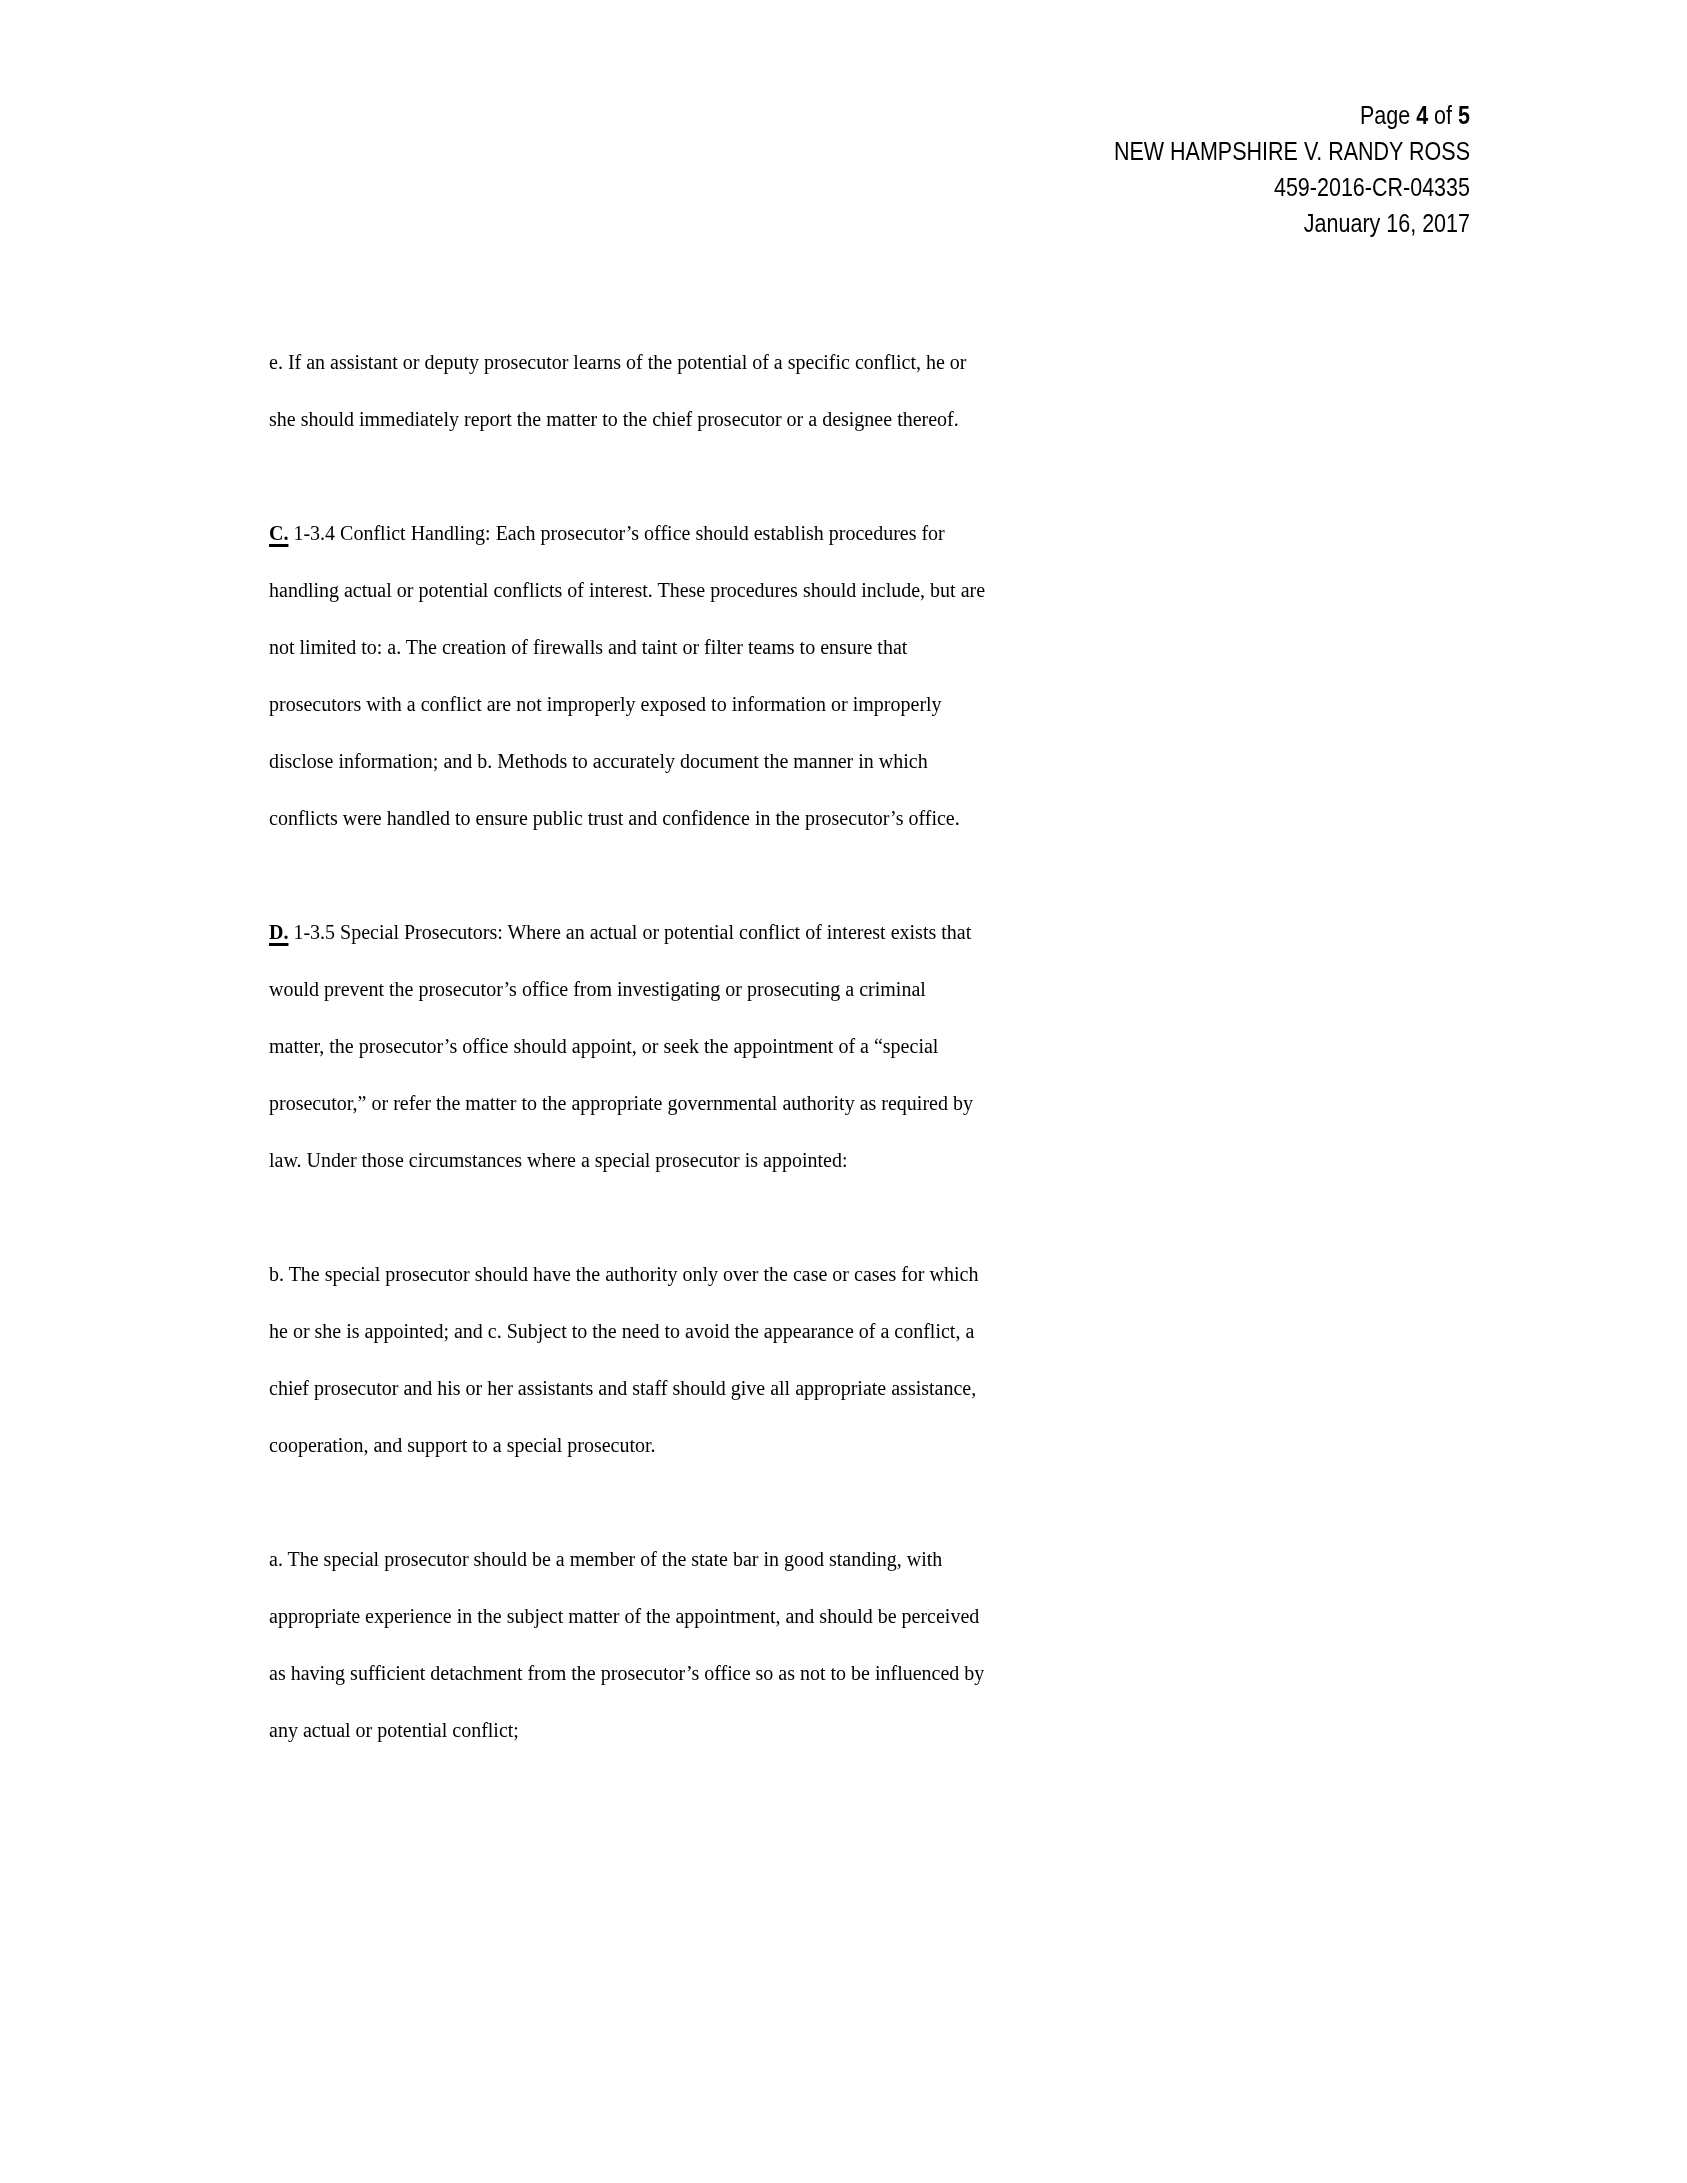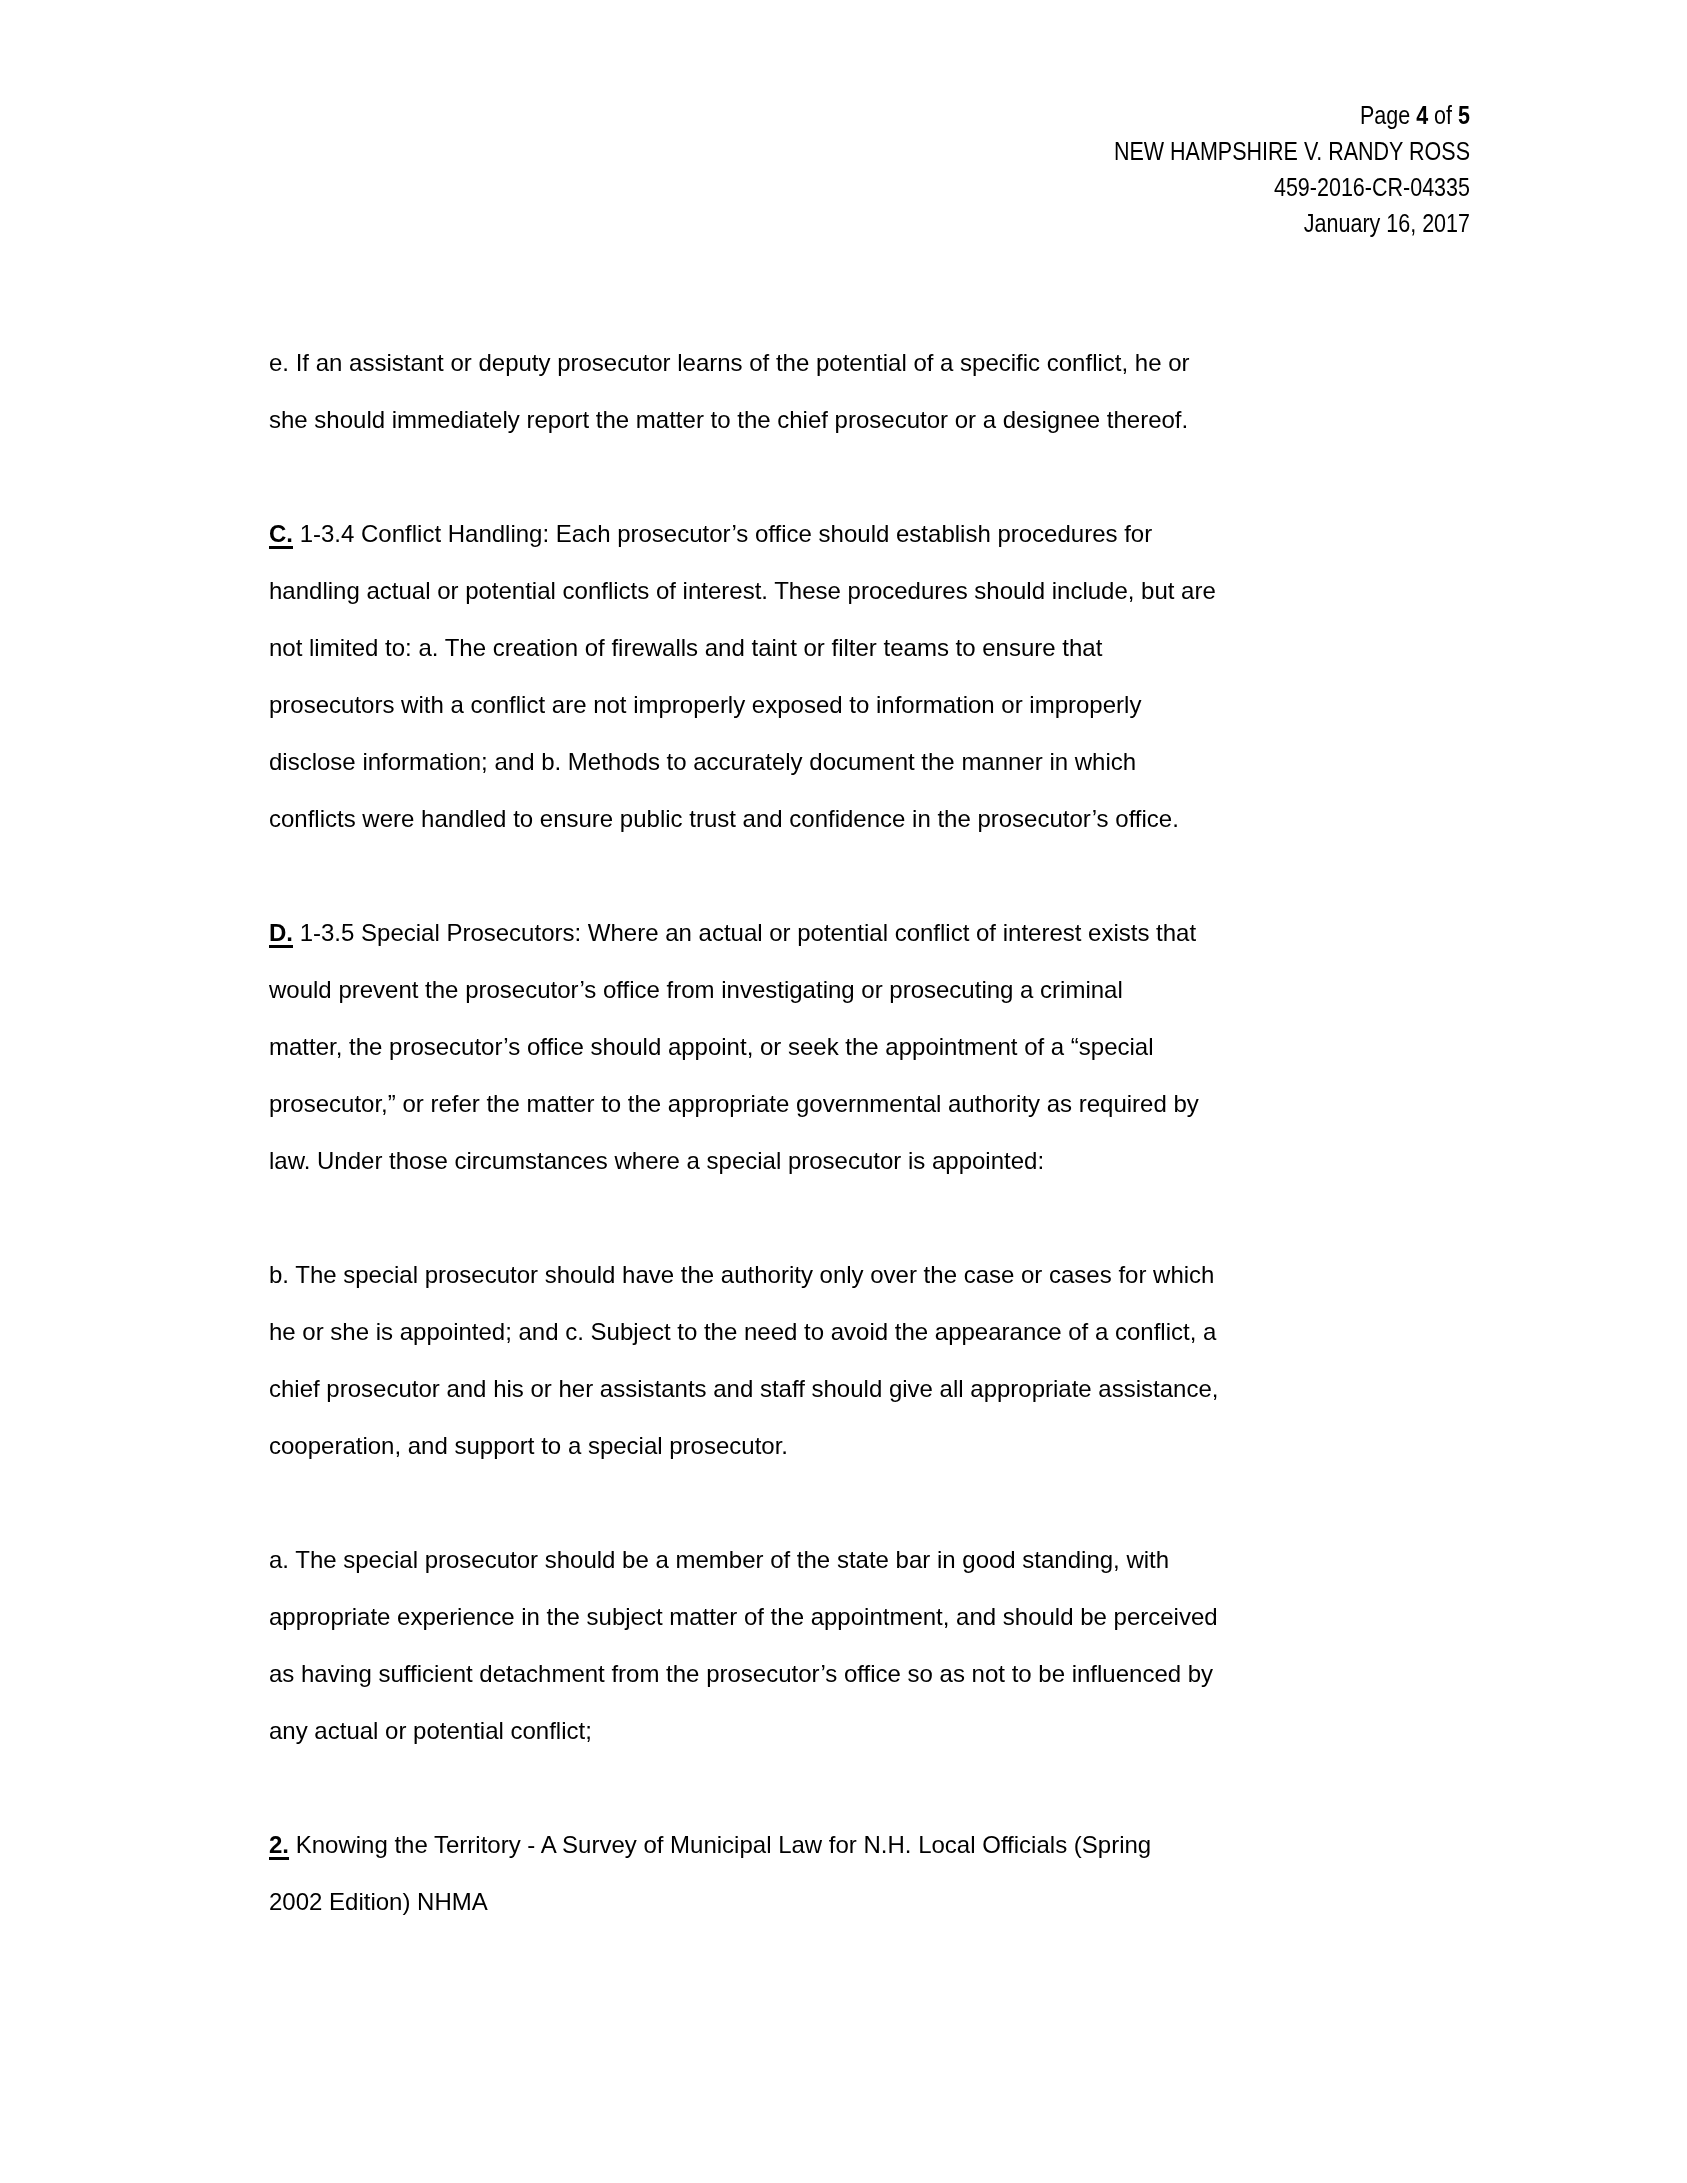--- a/index.html
+++ b/index.html
@@ -26,22 +26,22 @@
     transform-origin: right top;
   }
   .page-header .line { display: block; white-space: nowrap; }
   .page-header b { font-weight: bold; }
 
   .body {
     position: absolute;
     left: 269px;
     top: 334px;
     width: 1191px;
-    font-family: Liberation Sans, sans-serif;
-    font-size: 24px;
+    font-family: Liberation Serif, serif;
+    font-size: 20px;
     line-height: 57px;
   }
   .para {
     margin: 0 0 57px 0;
     white-space: pre-line;
   }
   .marker {
     font-weight: bold;
     text-decoration: underline;
     text-decoration-thickness: 2.6px;
@@ -73,16 +73,14 @@
 prosecutor,” or refer the matter to the appropriate governmental authority as required by
 law. Under those circumstances where a special prosecutor is appointed:</span></p>
   <p class="para"><span class="marker"></span><span>b. The special prosecutor should have the authority only over the case or cases for which
 he or she is appointed; and c. Subject to the need to avoid the appearance of a conflict, a
 chief prosecutor and his or her assistants and staff should give all appropriate assistance,
 cooperation, and support to a special prosecutor.</span></p>
   <p class="para"><span class="marker"></span><span>a. The special prosecutor should be a member of the state bar in good standing, with
 appropriate experience in the subject matter of the appointment, and should be perceived
 as having sufficient detachment from the prosecutor’s office so as not to be influenced by
 any actual or potential conflict;</span></p>
-  <p class="para"><span class="marker">2.</span><span> Knowing the Territory - A Survey of Municipal Law for N.H. Local Officials (Spring
-2002 Edition) NHMA</span></p>
 </div>
 
 
 </body></html>

